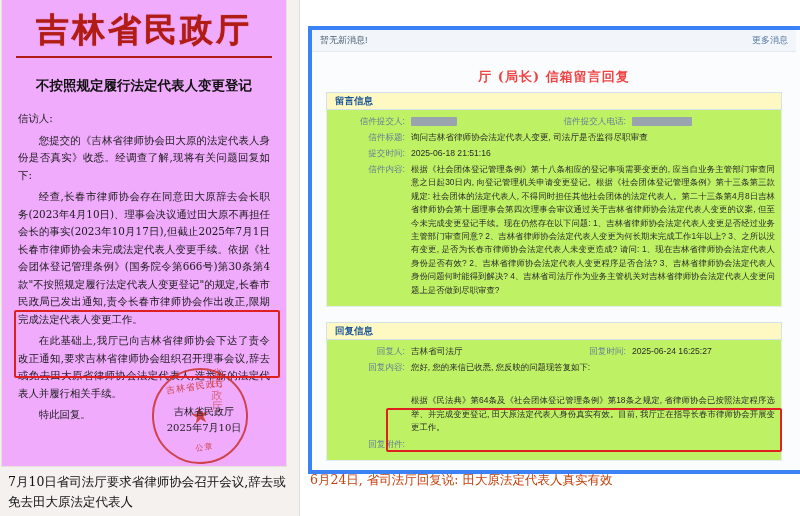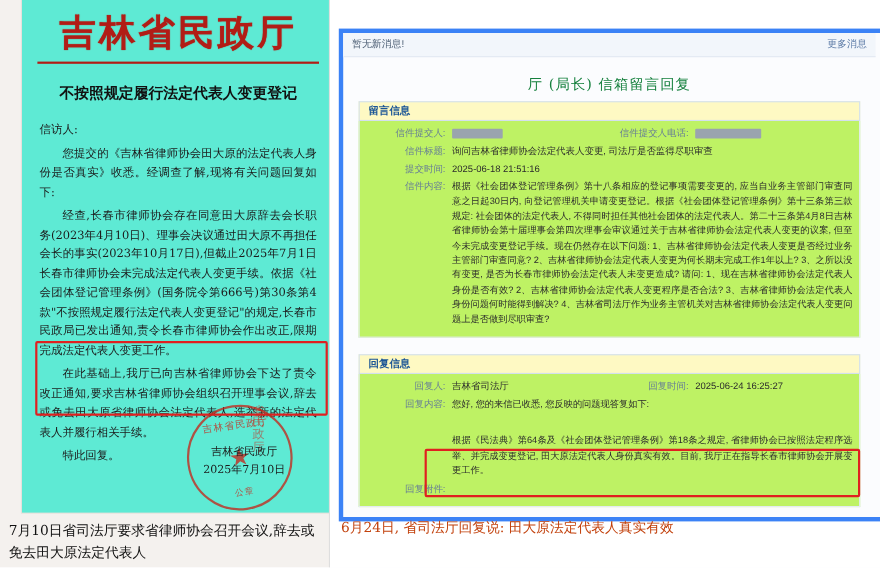--- a/index.html
+++ b/index.html
@@ -10,22 +10,22 @@
     overflow:hidden;
   }
   .page{position:relative;width:800px;height:516px;}
 
   
   .left{
     position:absolute;left:0;top:0;width:300px;height:516px;
     background:#f4f1ee;
   }
   .ldoc{
-    position:absolute;left:20px;top:0;width:284px;height:466px;
-    background:#5eead4;
+    position:absolute;left:2px;top:0;width:284px;height:466px;
+    background:#f0abfc;
     box-shadow:0 0 0 1px #e6e1dc;
     overflow:hidden;
   }
   .letterhead{
     position:absolute;left:0;top:8px;width:284px;text-align:center;
     color:#b11d16;
     font-family:"DejaVu Serif","Liberation Serif",serif;
     font-weight:bold;
     font-size:33px;
     letter-spacing:3px;
@@ -99,21 +99,21 @@
   .notice-bar{
     position:absolute;left:0;top:0;width:484px;height:22px;
     background:#f2f6fb;border-bottom:1px solid #e3e9f2;
     display:flex;align-items:center;justify-content:space-between;
     padding:0 8px;box-sizing:border-box;
     font-size:9px;color:#4a5c72;
   }
   .notice-bar .more{color:#5b7aa6;}
   .rtitle{
     position:absolute;left:0;top:38px;width:484px;text-align:center;
-    font-size:13px;font-weight:normal;color:#15803d;
+    font-size:13px;font-weight:bold;color:#ef4444;
     font-family:"DejaVu Serif","Liberation Serif",serif;
     letter-spacing:1px;
   }
   .section{
     position:absolute;left:14px;width:456px;
   }
   .sec-head{
     height:18px;background:#fef9c3;border:1px solid #d3e0ee;
     display:flex;align-items:center;padding-left:8px;box-sizing:border-box;
     font-size:9.5px;color:#1b5596;font-weight:bold;

